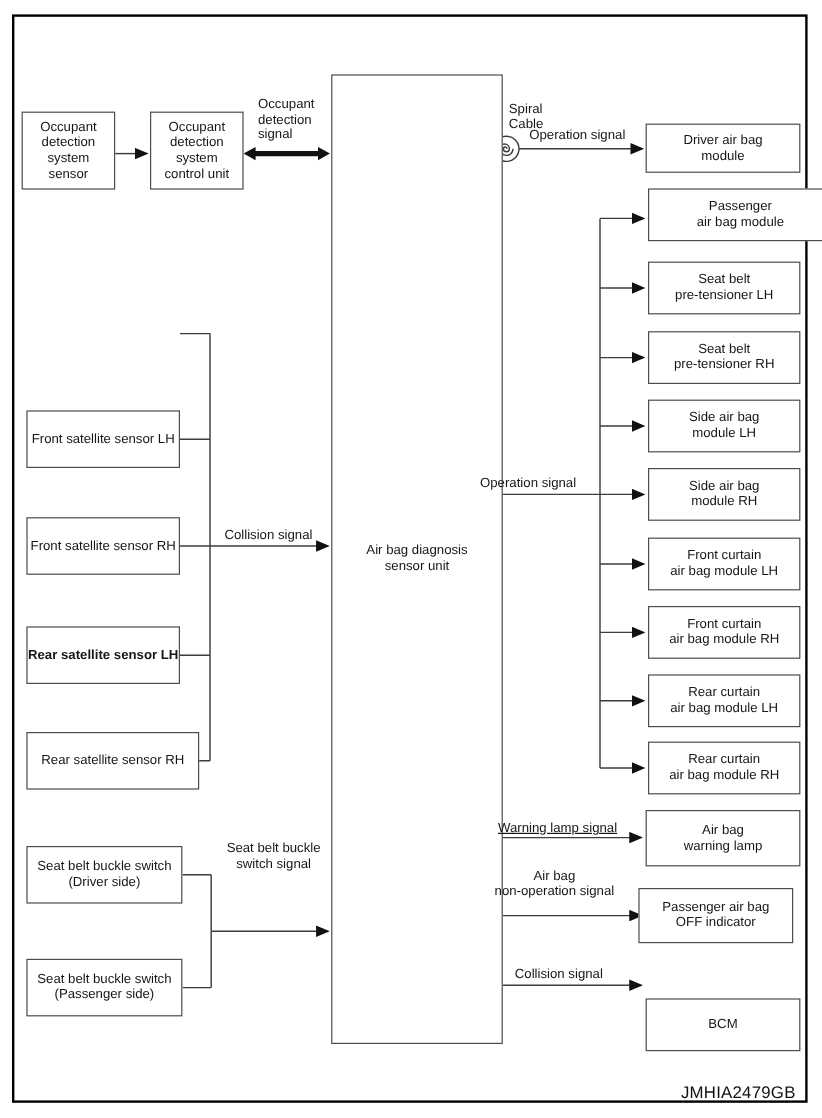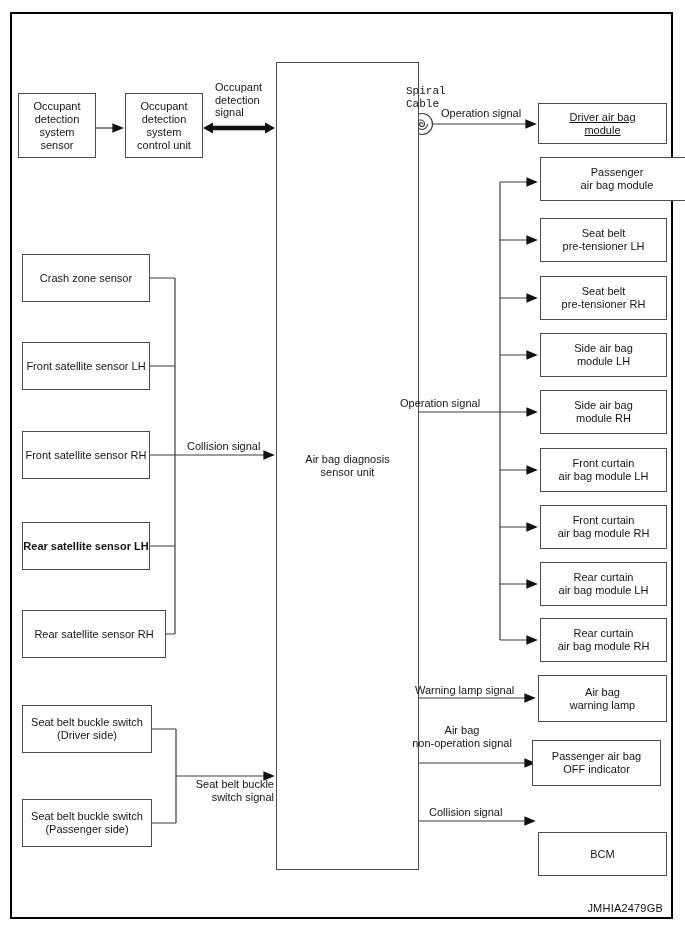--- a/index.html
+++ b/index.html
@@ -17,21 +17,21 @@
     text-align:center; font-size:11px; line-height:13px;
     white-space:pre-line; box-sizing:border-box;
   }
   .lbl {
     position:absolute; font-size:11px; line-height:12.5px; white-space:pre-line;
   }
   .lbl.center { text-align:center; }
   svg.wires { position:absolute; left:0; top:0; }
   .watermark {
     position:absolute; left:553px; top:902px; width:110px;
-    font-size:11px; text-align:right; letter-spacing:0.2px; color:#111;
+    font-size:14px; text-align:right; letter-spacing:0.2px; color:#111;
   }
 </style>
 </head>
 <body>
 
 <div class="canvas">
 
   <div class="frame"></div>
 
   <svg class="wires" width="685" height="932" viewBox="0 0 685 932">
@@ -85,32 +85,31 @@
 system
 sensor</div>
   <div class="box" style="left:125px; top:93px; width:78px; height:65px;">Occupant
 detection
 system
 control unit</div>
 
   <div class="box" style="left:276px; top:62px; width:143px; height:808px;">Air bag diagnosis
 sensor unit</div>
 
-  <div class="box" style="left:22px; top:254px; width:128px; height:48px;">Crash zone sensor</div>
   <div class="box" style="left:22px; top:342px; width:128px; height:48px;">Front satellite sensor LH</div>
   <div class="box" style="left:22px; top:431px; width:128px; height:48px;">Front satellite sensor RH</div>
   <div class="box" style="left:22px; top:522px; width:128px; height:48px;font-weight:bold;">Rear satellite sensor LH</div>
   <div class="box" style="left:22px; top:610px; width:144px; height:48px;">Rear satellite sensor RH</div>
 
   <div class="box" style="left:22px; top:705px; width:130px; height:48px;">Seat belt buckle switch
 (Driver side)</div>
   <div class="box" style="left:22px; top:799px; width:130px; height:48px;">Seat belt buckle switch
 (Passenger side)</div>
 
-  <div class="box" style="left:538px; top:103px; width:129px; height:41px;text-decoration:underline;">Driver air bag
+  <div class="box" style="left:538px; top:103px; width:129px; height:41px;">Driver air bag
 module</div>
   <div class="box" style="left:540px; top:157px; width:154px; height:44px;">Passenger
 air bag module</div>
   <div class="box" style="left:540px; top:218px; width:127px; height:44px;">Seat belt
 pre-tensioner LH</div>
   <div class="box" style="left:540px; top:276px; width:127px; height:44px;">Seat belt
 pre-tensioner RH</div>
   <div class="box" style="left:540px; top:333px; width:127px; height:44px;">Side air bag
 module LH</div>
   <div class="box" style="left:540px; top:390px; width:127px; height:44px;">Side air bag
@@ -125,27 +124,27 @@
 air bag module RH</div>
   <div class="box" style="left:538px; top:675px; width:129px; height:47px;">Air bag
 warning lamp</div>
   <div class="box" style="left:532px; top:740px; width:129px; height:46px;">Passenger air bag
 OFF indicator</div>
   <div class="box" style="left:538px; top:799px; width:129px; height:44px;margin-top:33px;">BCM</div>
 
   <div class="lbl" style="left:215px; top:81px;">Occupant
 detection
 signal</div>
-  <div class="lbl" style="left:406px; top:85px;font-family:Liberation Mono, monospace;">Spiral
+  <div class="lbl" style="left:424px; top:85px;">Spiral
 Cable</div>
   <div class="lbl" style="left:441px; top:107px;">Operation signal</div>
   <div class="lbl" style="left:400px; top:397px;">Operation signal</div>
   <div class="lbl" style="left:187px; top:440px;">Collision signal</div>
-  <div class="lbl center" style="left:182px; top:778px; width:92px; line-height:13px;text-align:right;">Seat belt buckle
+  <div class="lbl center" style="left:182px; top:701px; width:92px; line-height:13px;">Seat belt buckle
 switch signal</div>
-  <div class="lbl" style="left:415px; top:684px;">Warning lamp signal</div>
+  <div class="lbl" style="left:415px; top:684px;text-decoration:underline;">Warning lamp signal</div>
   <div class="lbl center" style="left:401px; top:724px; width:122px; line-height:13px;">Air bag
 non-operation signal</div>
   <div class="lbl" style="left:429px; top:806px;">Collision signal</div>
 
   <div class="watermark">JMHIA2479GB</div>
 
 </div>
 
 </body></html>

